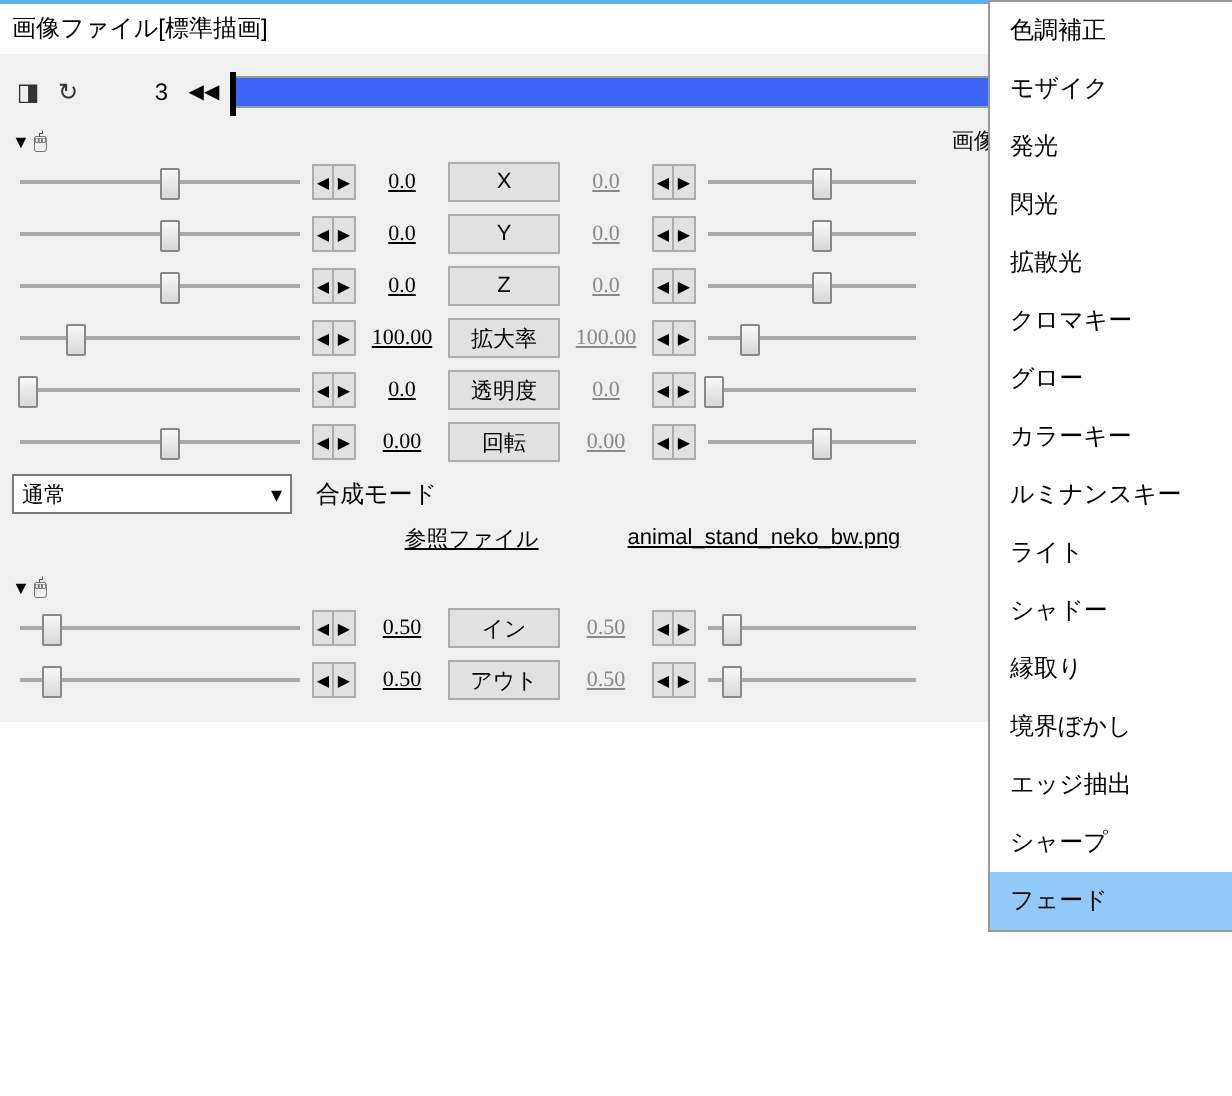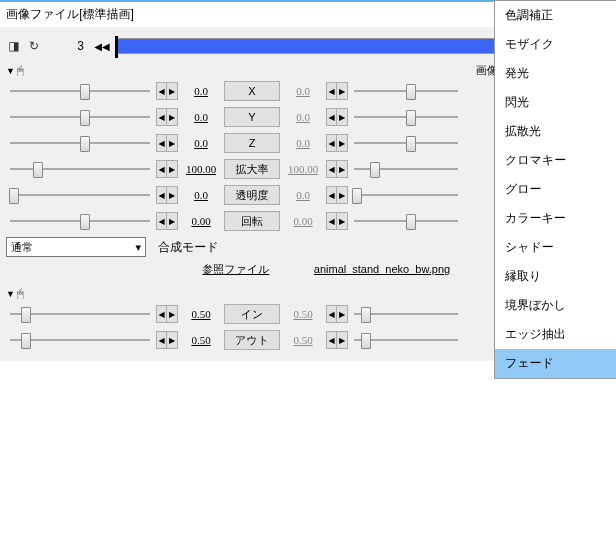--- a/index.html
+++ b/index.html
@@ -279,18 +279,21 @@
 
 <div class="menu" id="context-menu">
     <div class="menu-item">色調補正</div>
     <div class="menu-item">モザイク</div>
     <div class="menu-item">発光</div>
     <div class="menu-item">閃光</div>
     <div class="menu-item">拡散光</div>
     <div class="menu-item">クロマキー</div>
     <div class="menu-item">グロー</div>
     <div class="menu-item">カラーキー</div>
+    <div class="menu-item">ルミナンスキー</div>
+    <div class="menu-item">ライト</div>
     <div class="menu-item">シャドー</div>
     <div class="menu-item">縁取り</div>
     <div class="menu-item">境界ぼかし</div>
     <div class="menu-item">エッジ抽出</div>
+    <div class="menu-item">シャープ</div>
     <div class="menu-item sel">フェード</div>
   </div>
 
 </body></html>

